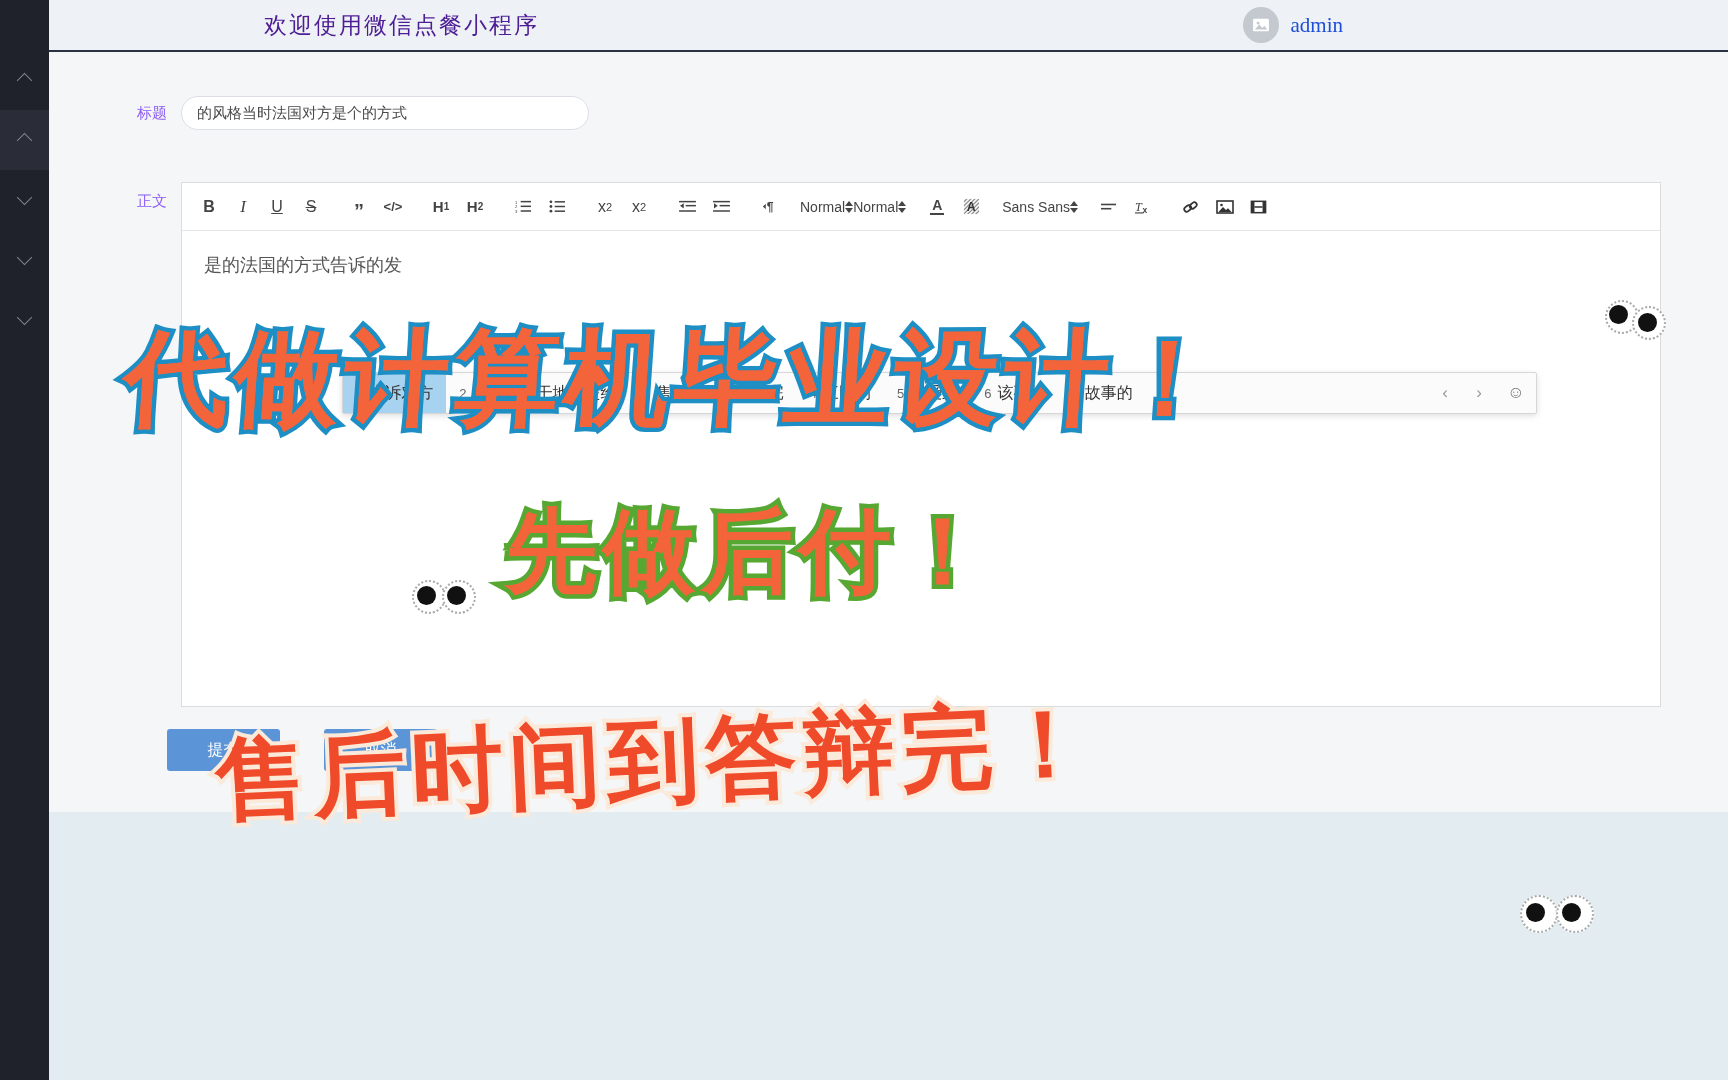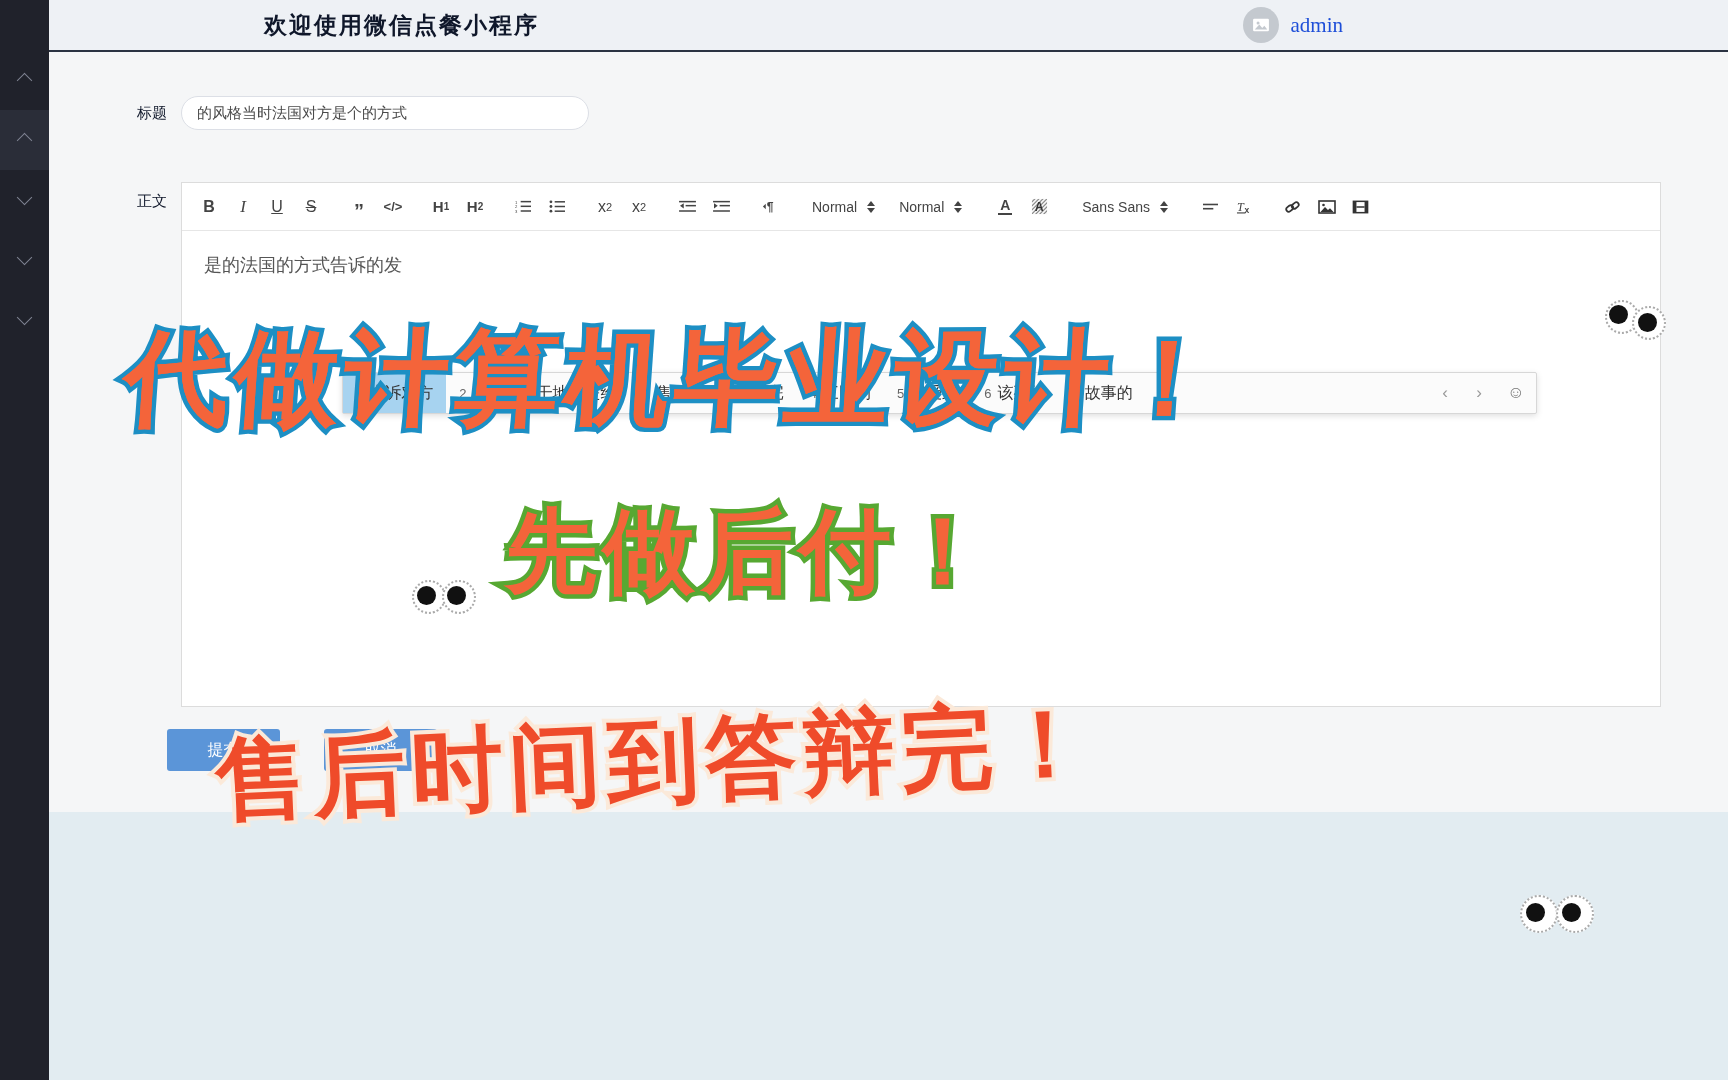--- a/index.html
+++ b/index.html
@@ -27,39 +27,39 @@
   #right{flex:1;display:flex;flex-direction:column;min-width:0;background:#eef2f6;}
   
   #header{
     height:50px;flex:0 0 50px;background:#eef1f5;
     border-bottom:2px solid #2b3342;
     display:flex;align-items:center;position:relative;
   }
   #header .htitle{
     position:absolute;left:215px;top:50%;transform:translateY(-50%);
     font-family:"Liberation Serif","DejaVu Serif",serif;
-    font-size:23px;color:#0f172a;letter-spacing:2px;white-space:nowrap;font-weight:bold;
+    font-size:23px;color:#4c1d95;letter-spacing:2px;white-space:nowrap;
   }
   #header .huser{
     position:absolute;right:385px;top:50%;transform:translateY(-50%);
     display:flex;align-items:center;gap:12px;
   }
   .avatar{
     width:36px;height:36px;border-radius:50%;background:#c4c9cf;
     display:flex;align-items:center;justify-content:center;
   }
   .avatar svg{width:20px;height:20px;display:block;}
   .uname{color:#1d4ed8;font-family:"Liberation Serif","DejaVu Serif",serif;font-size:21px;}
   
   #content{flex:1;position:relative;background:#f5f6f7;overflow:hidden;}
   #formwrap{position:absolute;left:0;top:0;right:0;height:760px;background:#f5f6f7;}
   .form-row{display:flex;align-items:flex-start;margin-top:44px;}
   .form-label{
     width:132px;flex:0 0 132px;text-align:right;padding-right:14px;
-    font-size:15px;color:#0f172a;line-height:34px;box-sizing:border-box;
+    font-size:15px;color:#8b5cf6;line-height:34px;box-sizing:border-box;
   }
   .form-label.body-label{line-height:34px;padding-top:10px;}
   .title-input{
     width:408px;height:34px;box-sizing:border-box;
     border:1px solid #dcdfe6;border-radius:18px;background:#fff;
     padding:0 15px;font-size:15px;color:#4a4a4a;outline:none;
     font-family:"Liberation Sans","DejaVu Sans",sans-serif;
   }
   
   .editor{
@@ -71,21 +71,21 @@
     display:flex;align-items:center;padding:0 10px;gap:0px;background:#fff;
     flex-wrap:nowrap;overflow:hidden;
   }
   .tb-btn{
     min-width:28px;height:28px;display:flex;align-items:center;justify-content:center;
     color:#444;font-size:15px;cursor:pointer;margin:0 3px;
   }
   .tb-btn svg{display:block;}
   .tb-gap{width:14px;flex:0 0 14px;}
   .tb-select{
-    display:flex;align-items:center;gap:10px;margin:0 12px;color:#444;font-size:14px;cursor:pointer;
+    display:flex;align-items:center;margin:0 0;color:#444;font-size:14px;cursor:pointer;
     white-space:nowrap;
     text-align:right;
   }
   .tb-select .updown{display:flex;flex-direction:column;align-items:center;line-height:0;}
   .tb-select .updown i{display:block;width:0;height:0;border-left:4px solid transparent;border-right:4px solid transparent;}
   .tb-select .updown i.u{border-bottom:5px solid #444;margin-bottom:2px;}
   .tb-select .updown i.d{border-top:5px solid #444;}
   .ql-body{
     height:475px;padding:20px 22px;box-sizing:border-box;
     font-size:18px;color:#555;line-height:1.62;background:#fff;position:relative;

